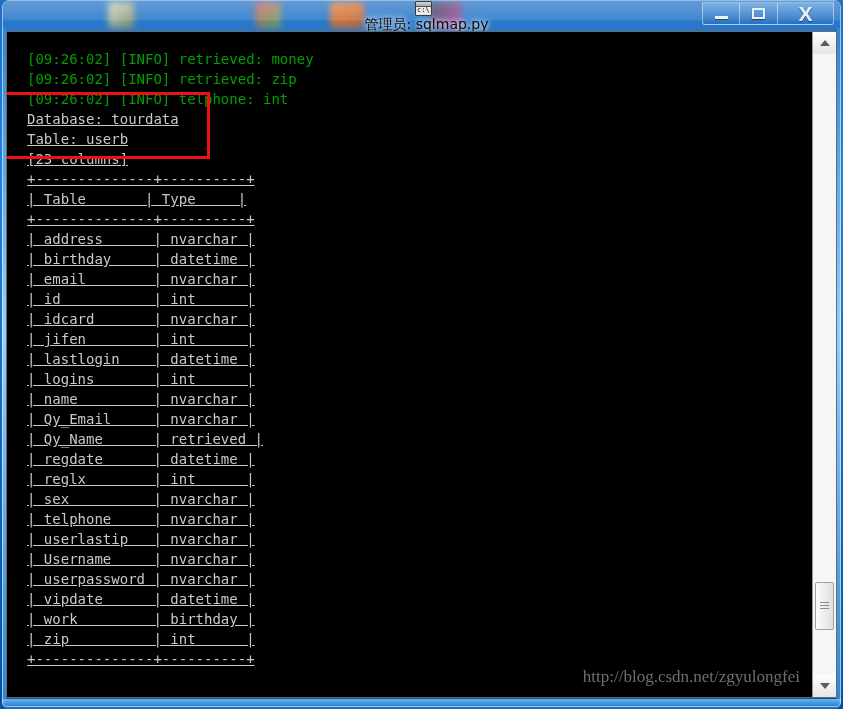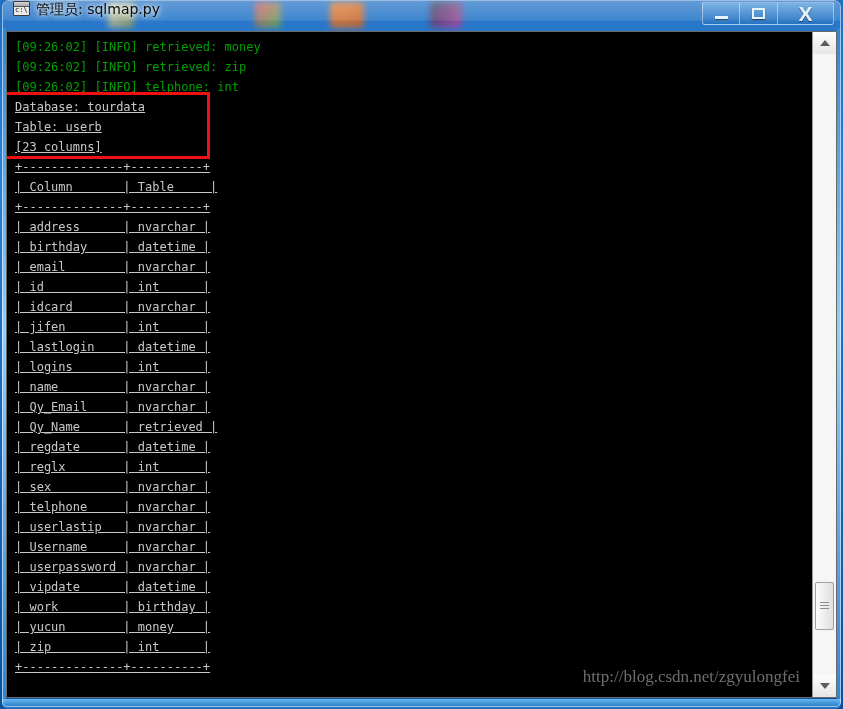--- a/index.html
+++ b/index.html
@@ -51,21 +51,23 @@
     position: absolute;
     left: 3px; top: 1px;
     width: 837px; height: 39px;
     border-radius: 6px 6px 0 0;
     background: linear-gradient(180deg,
         rgba(255,255,255,0.30) 0%,
         rgba(180,215,245,0.22) 48%,
         rgba(80,150,215,0.18) 52%,
         rgba(60,130,200,0.10) 100%);
     display: flex;
+    align-items: center;
     padding-left: 10px;
+    flex-direction: column;
   }
   #app-icon {
     width: 17px; height: 15px;
     background: #e9e9e9;
     border: 1px solid #3a3a3a;
     border-radius: 1px;
     position: relative;
     flex: 0 0 auto;
     margin-right: 6px;
     overflow: hidden;
@@ -134,23 +136,23 @@
     display: flex;
   }
   #console {
     position: relative;
     flex: 1 1 auto;
     background: #000;
     overflow: hidden;
     padding: 5px 0 0 8px;
   }
   pre#console-text {
-    margin: 0;
+    margin: 12px;
     font-family: "DejaVu Sans Mono", monospace;
-    font-size: 12px;
+    font-size: 14px;
     line-height: 20px;
     letter-spacing: 0px;
     color: #c6c6c6;
     white-space: pre;
   }
   .log-line { color: #00a000; }
   .tbl { color: #c8c8c8; text-decoration: underline; }
 
   
   #red-box {
@@ -268,21 +270,21 @@
   <div id="client">
 
     <div id="console">
       <pre id="console-text"><span class="log-line">[09:26:02] [INFO] retrieved: money
 </span><span class="log-line">[09:26:02] [INFO] retrieved: zip
 </span><span class="log-line">[09:26:02] [INFO] telphone: int
 </span><span class="tbl">Database: tourdata
 </span><span class="tbl">Table: userb
 </span><span class="tbl">[23 columns]
 </span><span class="tbl">+--------------+----------+
-</span><span class="tbl">| Column       | Table     |
+</span><span class="tbl">| Table       | Type     |
 </span><span class="tbl">+--------------+----------+
 </span><span class="tbl">| address      | nvarchar |
 </span><span class="tbl">| birthday     | datetime |
 </span><span class="tbl">| email        | nvarchar |
 </span><span class="tbl">| id           | int      |
 </span><span class="tbl">| idcard       | nvarchar |
 </span><span class="tbl">| jifen        | int      |
 </span><span class="tbl">| lastlogin    | datetime |
 </span><span class="tbl">| logins       | int      |
 </span><span class="tbl">| name         | nvarchar |
@@ -290,21 +292,20 @@
 </span><span class="tbl">| Qy_Name      | retrieved |
 </span><span class="tbl">| regdate      | datetime |
 </span><span class="tbl">| reglx        | int      |
 </span><span class="tbl">| sex          | nvarchar |
 </span><span class="tbl">| telphone     | nvarchar |
 </span><span class="tbl">| userlastip   | nvarchar |
 </span><span class="tbl">| Username     | nvarchar |
 </span><span class="tbl">| userpassword | nvarchar |
 </span><span class="tbl">| vipdate      | datetime |
 </span><span class="tbl">| work         | birthday |
-</span><span class="tbl">| yucun        | money    |
 </span><span class="tbl">| zip          | int      |
 </span><span class="tbl">+--------------+----------+
 </span></pre>
 
       <div id="red-box"></div>
 
       <div id="watermark">http://blog.csdn.net/zgyulongfei</div>
     </div>
 
     <div id="vscroll">

